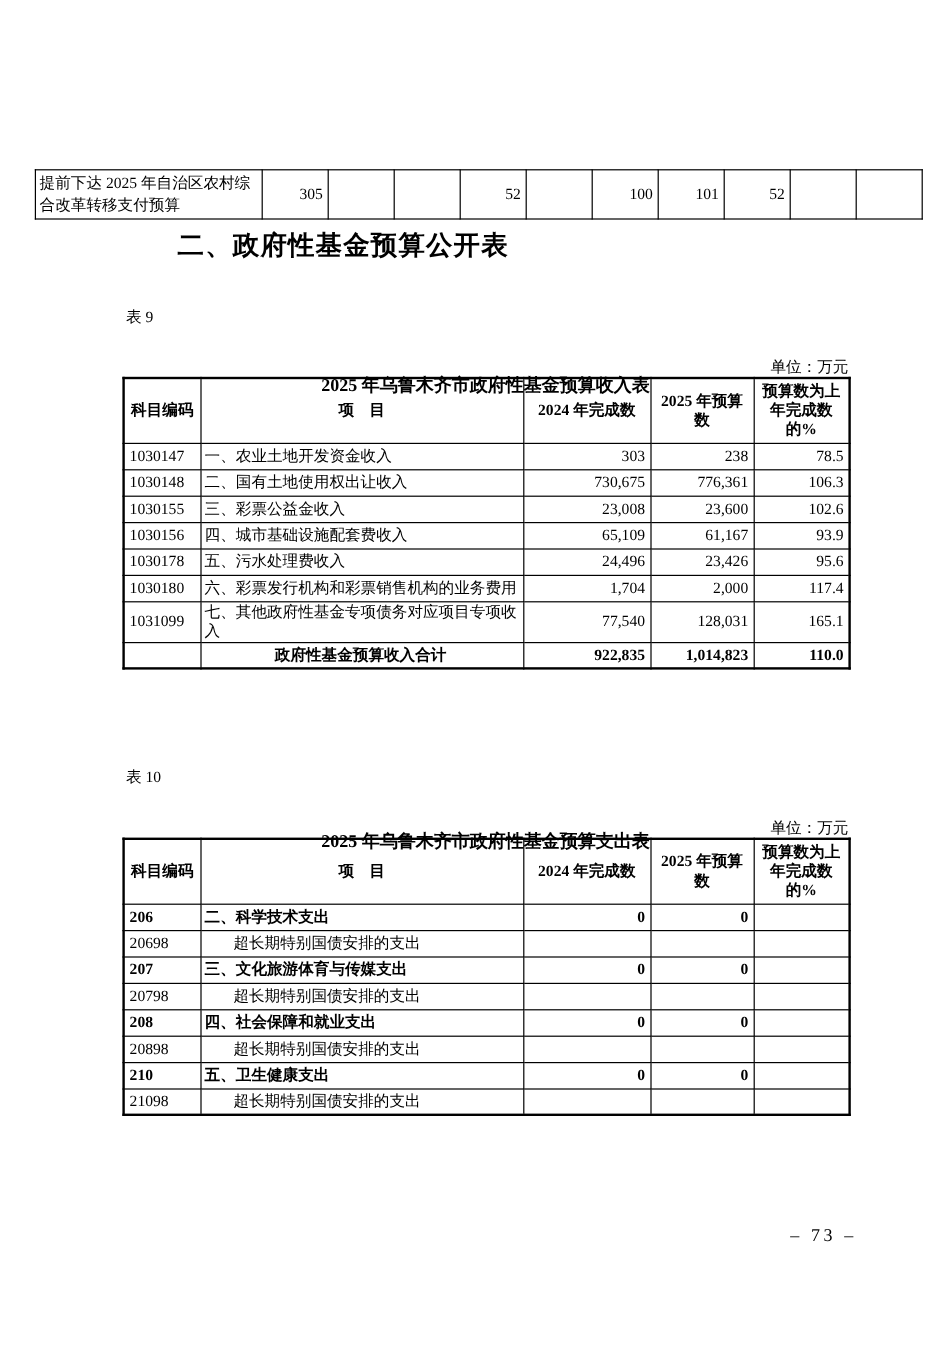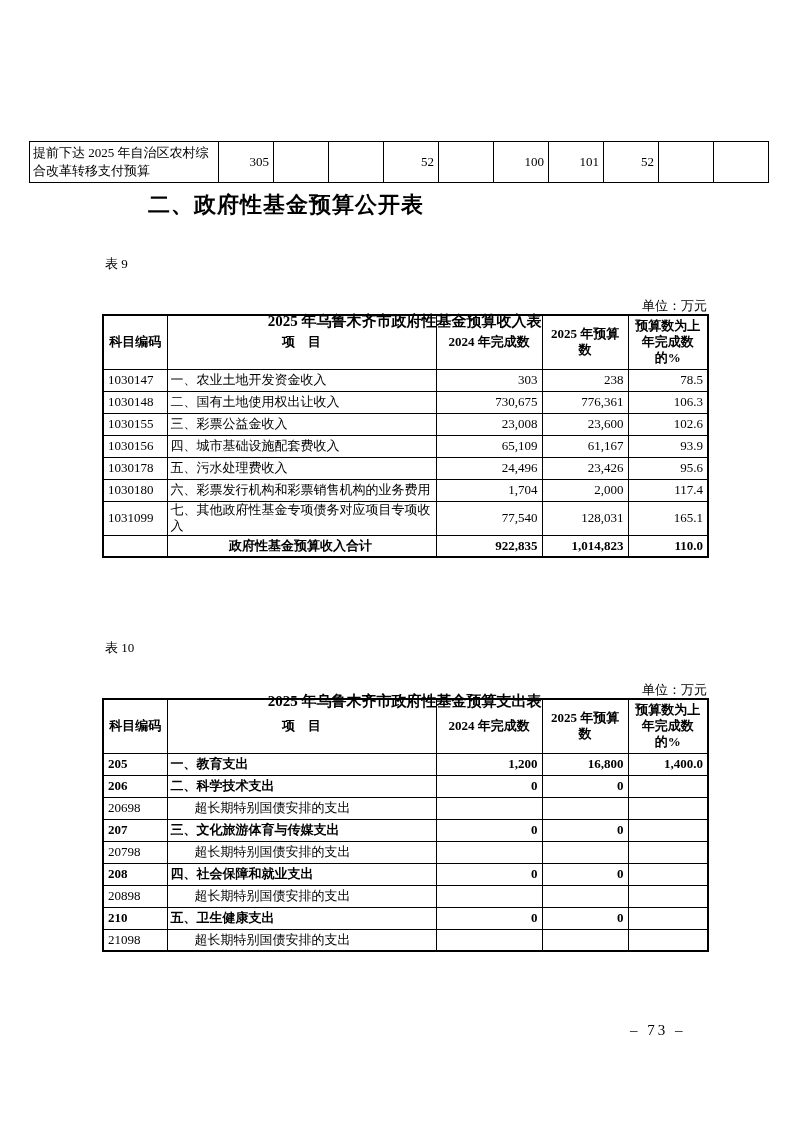--- a/index.html
+++ b/index.html
@@ -67,21 +67,21 @@
   #rev-unit  { top: 297px; }
   #revenue-table { top: 314px; }
 
   #exp-tag   { left: 105px; top: 639px; }
   #exp-title { top: 692px; }
   #exp-unit  { top: 681px; }
   #expenditure-table { top: 698px; }
 
   #page-number {
     left: 630px; top: 1022px; width: 84px;
-    text-align: left; font-size: 15px; letter-spacing: 3px; font-family: Liberation Serif, serif;
+    text-align: right; font-size: 15px; letter-spacing: 3px; font-family: Liberation Serif, serif;
   }
 </style>
 </head>
 <body>
 
 <table id="carryover-table" class="abs">
   <colgroup>
     <col style="width:189px">
     <col style="width:55px">
       <col style="width:55px">
@@ -212,27 +212,20 @@
         <th>项　目</th>
         <th>2024 年完成数</th>
         <th>2025 年预算数</th>
         <th class="pct-head">预算数为上
 年完成数
 的%</th>
       </tr>
     </thead>
     <tbody>
       <tr class="b">
-        <td class="code">205</td>
-        <td class="item">一、教育支出</td>
-        <td class="num">1,200</td>
-        <td class="num">16,800</td>
-        <td class="num">1,400.0</td>
-      </tr>
-      <tr class="b">
         <td class="code">206</td>
         <td class="item">二、科学技术支出</td>
         <td class="num">0</td>
         <td class="num">0</td>
         <td class="num"></td>
       </tr>
       <tr>
         <td class="code">20698</td>
         <td class="item sub">超长期特别国债安排的支出</td>
         <td class="num"></td>

